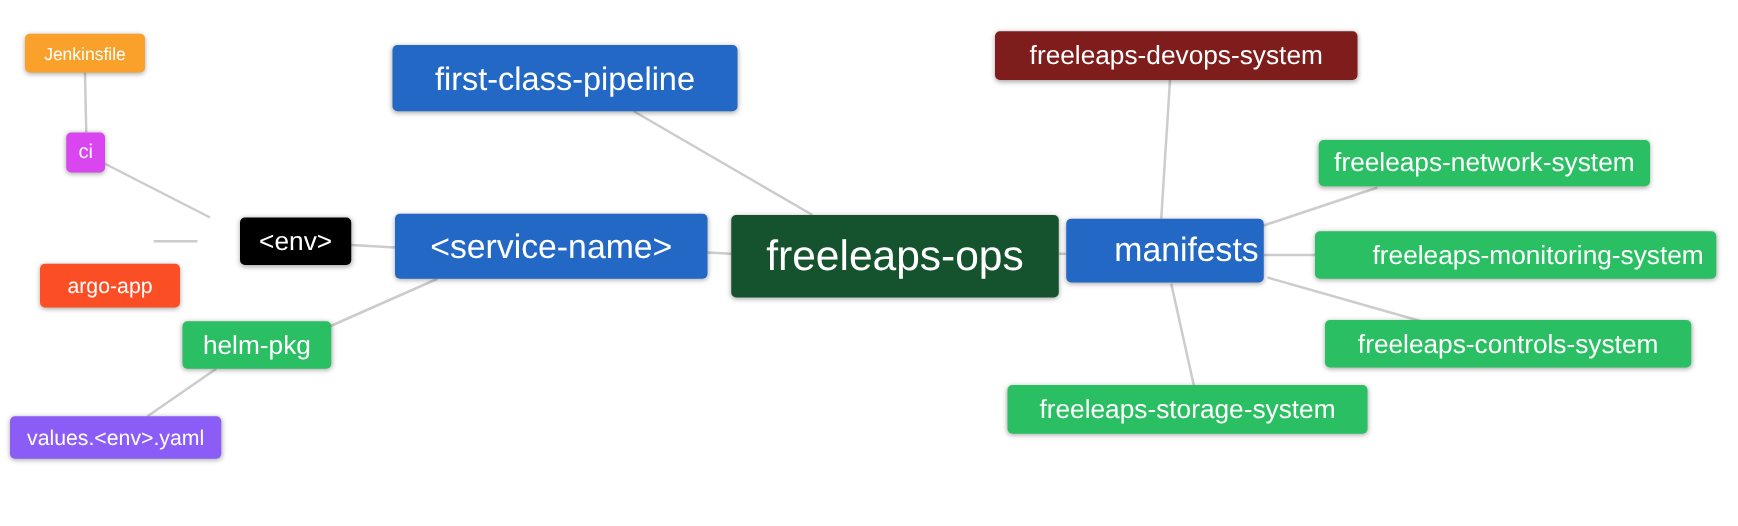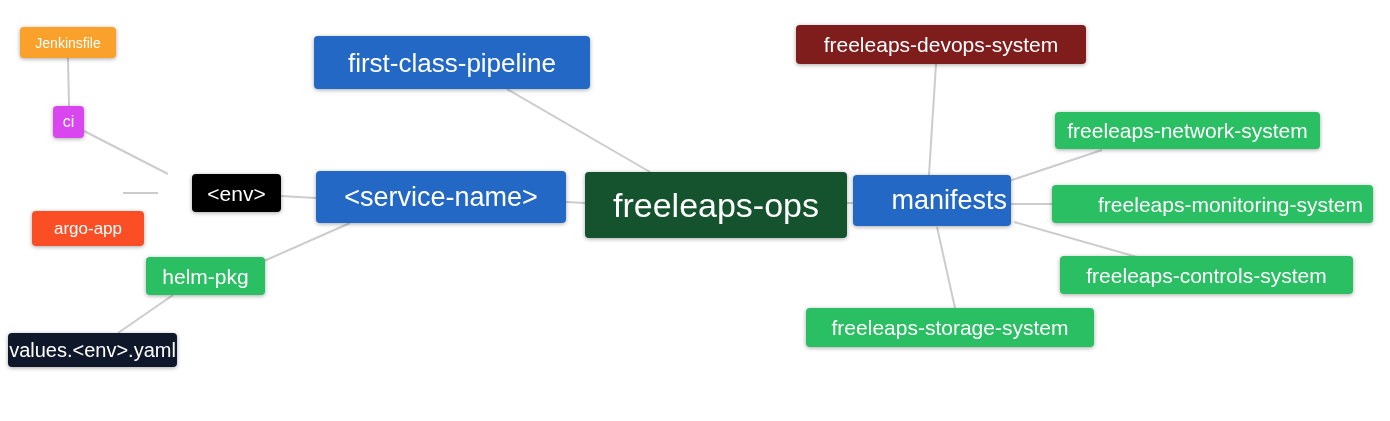--- a/index.html
+++ b/index.html
@@ -69,21 +69,21 @@
       </div>
       <div class="node" style="left: 32px; top: 175px; width: 112px; height: 35px; background: rgb(251, 78, 36); color: rgb(255, 255, 255); font-size: 17px; margin-top: 36px;">
         <span>argo-app</span>
       </div>
       <div class="node" style="left: 158px; top: 174px; width: 89px; height: 38px; background: #000000; color: rgb(255, 255, 255); font-size: 21px; margin-left: 34px;">
         <span>&lt;env&gt;</span>
       </div>
       <div class="node" style="left: 146px; top: 257px; width: 119px; height: 38px; background: rgb(42, 191, 98); color: rgb(255, 255, 255); font-size: 21px;">
         <span>helm-pkg</span>
       </div>
-      <div class="node" style="left: 8px; top: 333px; width: 169px; height: 34px; background: #0f172a; color: rgb(255, 255, 255); font-size: 20px;">
+      <div class="node" style="left: 8px; top: 333px; width: 169px; height: 34px; background: #8b5cf6; color: rgb(255, 255, 255); font-size: 17px;">
         <span>values.&lt;env&gt;.yaml</span>
       </div>
       <div class="node" style="left: 314px; top: 36px; width: 276px; height: 53px; background: rgb(35, 104, 196); color: rgb(255, 255, 255); font-size: 26px;">
         <span>first-class-pipeline</span>
       </div>
       <div class="node" style="left: 316px; top: 171px; width: 250px; height: 52px; background: rgb(35, 104, 196); color: rgb(255, 255, 255); font-size: 27px;">
         <span>&lt;service-name&gt;</span>
       </div>
       <div class="node" style="left: 585px; top: 172px; width: 262px; height: 66px; background: #14532d; color: rgb(255, 255, 255); font-size: 34px;">
         <span>freeleaps-ops</span>

